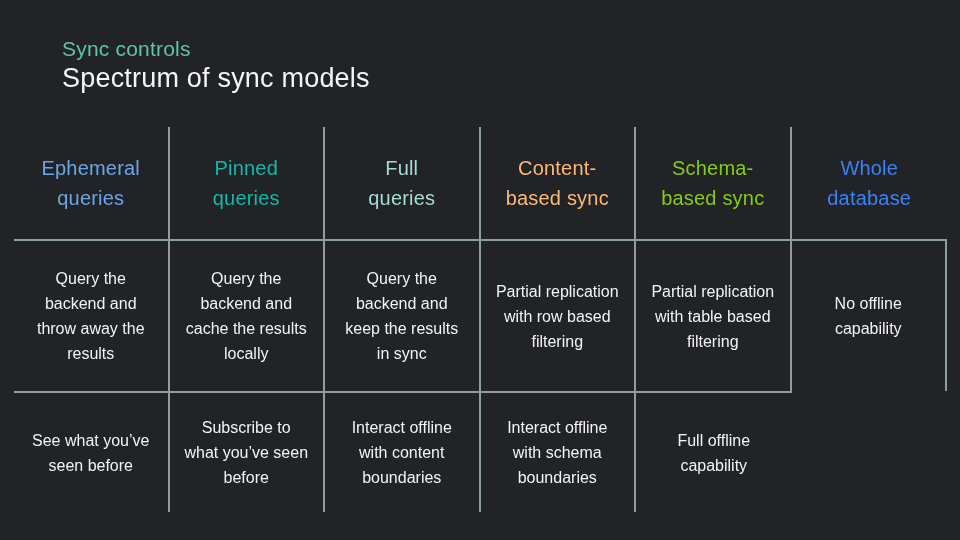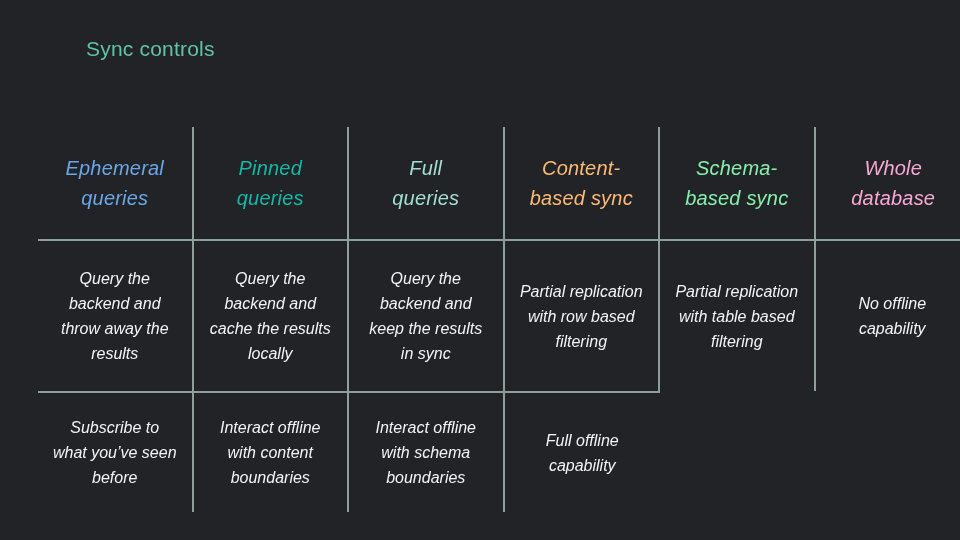--- a/index.html
+++ b/index.html
@@ -9,21 +9,20 @@
     height: 540px;
     overflow: hidden;
     background: #212327;
     font-family: "Liberation Sans", sans-serif;
   }
   .slide {
     position: relative;
     width: 764px;
     height: 540px;
     background: var(--bg, #212327);
-    margin-left: 24px;
   }
   .title-block {
     position: absolute;
     left: 62px;
     top: 36px;
   }
   .eyebrow {
     font-size: 21px;
     line-height: 26px;
     color: var(--eyebrow, #62c3a2);
@@ -47,53 +46,53 @@
   }
   .cell {
     display: flex;
     align-items: center;
     justify-content: center;
     text-align: center;
     padding: 0 5px;
     box-sizing: border-box;
     white-space: pre-line;
     color: var(--body-text, #f2f3f5);
-    font-style: italic;
   }
   .cell.vline { border-right: 2px solid var(--line, #8e9e99); }
   .cell.hline { border-top: 2px solid var(--line, #8e9e99); }
   .cell.header {
     font-size: 20px;
     line-height: 30px;
     letter-spacing: 0.2px;
   }
   .cell.description, .cell.offline {
     font-size: 16px;
     line-height: 25px;
   }
 </style>
 </head>
 <body style="background: rgb(33, 35, 39);">
 
 <div class="slide" style="--bg: #212327; --line: #8e9e99; --eyebrow: #62c3a2; --body-text: #f2f3f5;">
   <div class="title-block">
     <div class="eyebrow">Sync controls</div>
+    <div class="title">Spectrum of sync models</div>
   </div>
   <div class="sync-table" id="sync-table">
       <div class="cell header vline" style="color: rgb(106, 166, 232);">Ephemeral
 queries</div>
       <div class="cell header vline" style="color: #14b8a6;">Pinned
 queries</div>
       <div class="cell header vline" style="color: rgb(162, 222, 210);">Full
 queries</div>
       <div class="cell header vline" style="color: #fdba74;">Content-
 based sync</div>
-      <div class="cell header vline" style="color: #86efac;">Schema-
+      <div class="cell header vline" style="color: #84cc16;">Schema-
 based sync</div>
-      <div class="cell header" style="color: #f9a8d4;">Whole
+      <div class="cell header" style="color: #3b82f6;">Whole
 database</div>
       <div class="cell description vline hline">Query the
 backend and
 throw away the
 results</div>
       <div class="cell description vline hline">Query the
 backend and
 cache the results
 locally</div>
       <div class="cell description vline hline">Query the
@@ -101,20 +100,22 @@
 keep the results
 in sync</div>
       <div class="cell description vline hline">Partial replication
 with row based
 filtering</div>
       <div class="cell description vline hline">Partial replication
 with table based
 filtering</div>
       <div class="cell offline vline hline">No offline
 capability</div>
+      <div class="cell offline vline hline">See what you’ve
+seen before</div>
       <div class="cell offline vline hline">Subscribe to
 what you’ve seen
 before</div>
       <div class="cell offline vline hline">Interact offline
 with content
 boundaries</div>
       <div class="cell offline vline hline">Interact offline
 with schema
 boundaries</div>
       <div class="cell offline hline">Full offline

